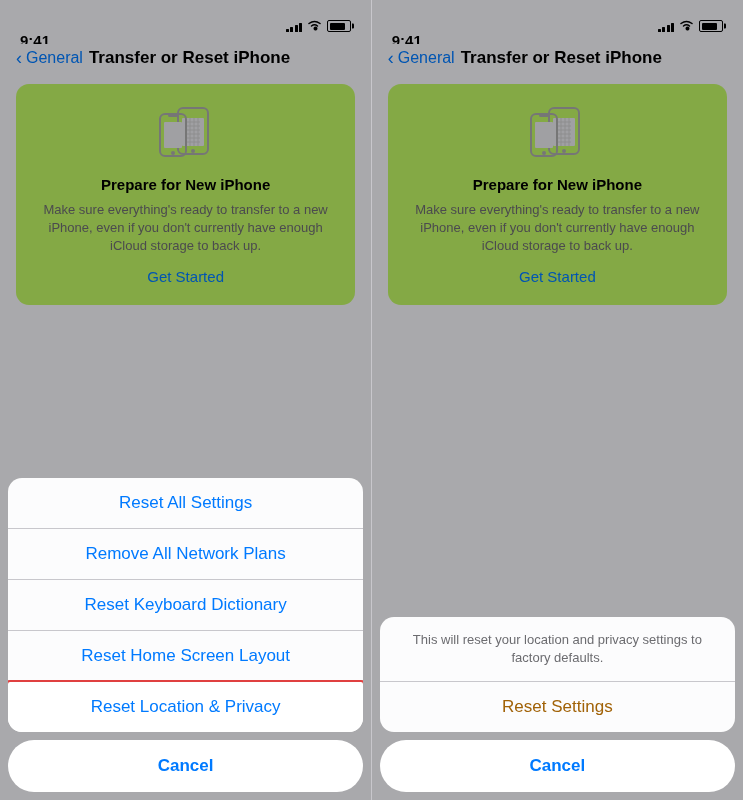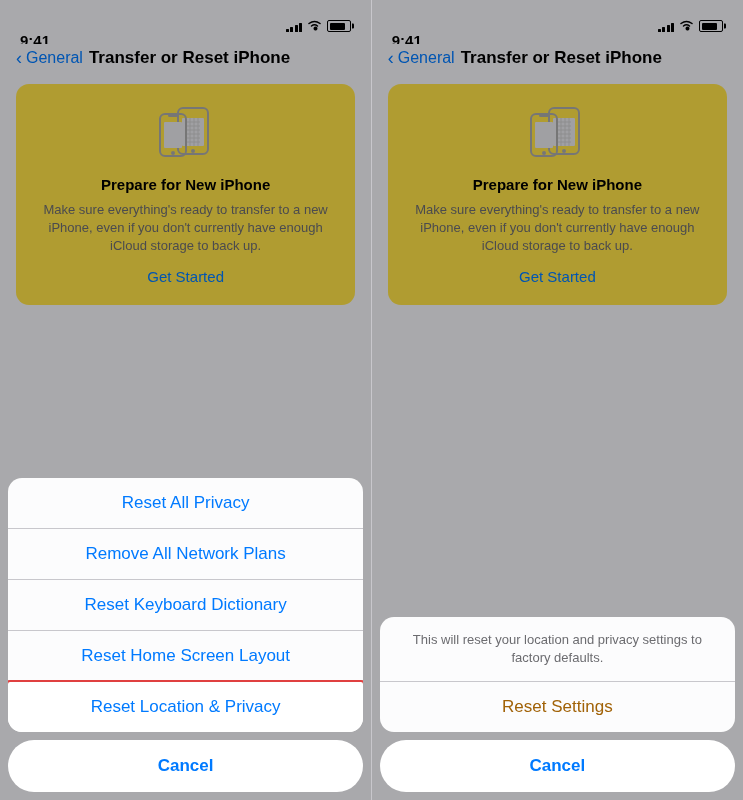--- a/index.html
+++ b/index.html
@@ -108,21 +108,21 @@
     .nav-title {
       font-size: 17px;
       font-weight: 600;
       color: #000;
       margin-left: 6px;
     }
 
     
     .prepare-card {
       margin: 8px 16px;
-      background: #fde047;
+      background: #bef264;
       border-radius: 13px;
       padding: 20px 16px;
       display: flex;
       flex-direction: column;
       align-items: center;
       text-align: center;
     }
     .phone-icon-container {
       position: relative;
       width: 72px;
@@ -302,21 +302,21 @@
     <div class="prepare-title">Prepare for New iPhone</div>
     <div class="prepare-desc">Make sure everything's ready to transfer to a new iPhone, even if you don't currently have enough iCloud storage to back up.</div>
     <div class="get-started-btn">Get Started</div>
   </div>
 
   <div class="dim-overlay"></div>
 
   <div class="reset-sheet">
     <div class="reset-options">
       <div class="reset-option">
-        <span>Reset All Privacy</span>
+        <span>Reset All Settings</span>
       </div>
       <div class="reset-option">
         <span>Remove All Network Plans</span>
       </div>
       <div class="reset-option">
         <span>Reset Keyboard Dictionary</span>
       </div>
       <div class="reset-option">
         <span>Reset Home Screen Layout</span>
       </div>

